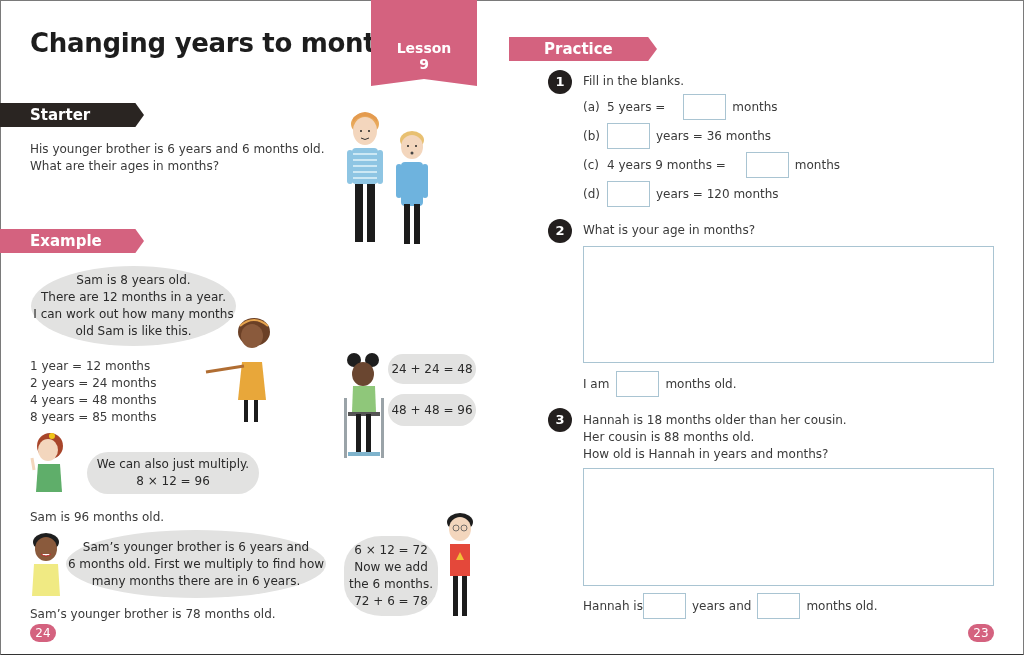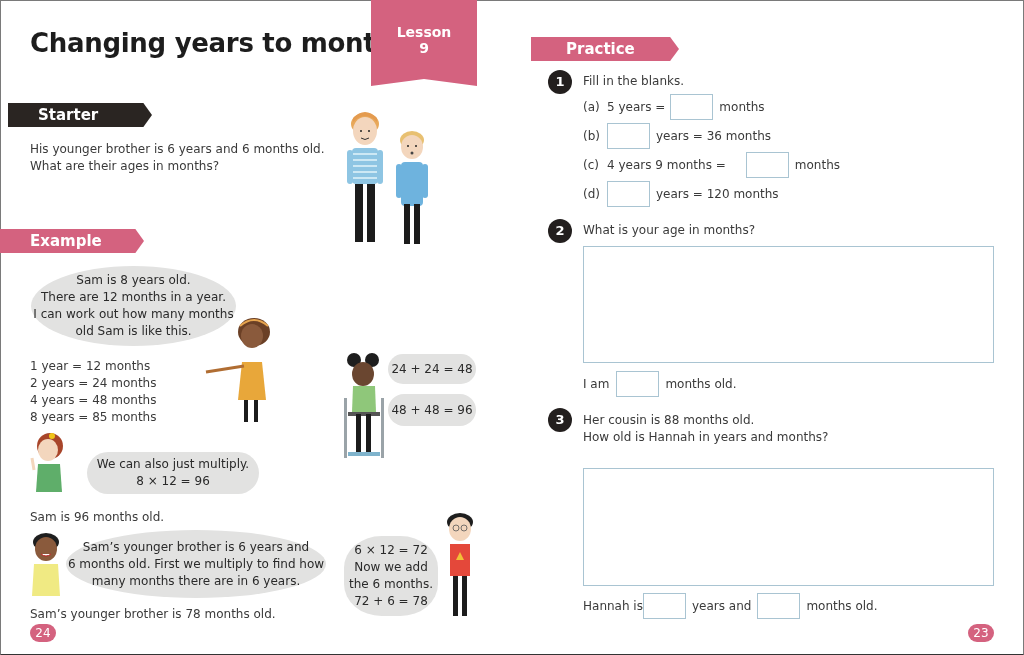--- a/index.html
+++ b/index.html
@@ -2,21 +2,21 @@
 <html><head>
 <meta charset="utf-8">
 <style>
   html,body{margin:0;padding:0;}
   body{width:1024px;height:655px;position:relative;background:#fff;overflow:hidden;font-family:"DejaVu Sans",sans-serif;color:#3a3a3a;}
   .frame{position:absolute;left:0;top:0;width:1022px;height:653px;border:1px solid #7a7a7a;border-bottom:2px solid #333;}
   .abs{position:absolute;}
   .title{left:30px;top:28px;font-size:26px;font-weight:bold;color:#1d1d1d;letter-spacing:-0.3px;white-space:nowrap;}
   .lesson{left:371px;top:0;width:106px;height:86px;background:#d4627f;color:#fff;text-align:center;font-weight:bold;font-size:14px;line-height:16px;
     clip-path:polygon(0 0,100% 0,100% 100%,50% 92%,0 100%);}
-  .lesson .inner{padding-top:24px;}
+  .lesson .inner{padding-top:40px;}
   .banner{height:24px;color:#fff;font-weight:bold;font-size:15px;line-height:24px;padding-left:30px;box-sizing:border-box;
     clip-path:polygon(0 0,94% 0,100% 50%,94% 100%,0 100%);}
   .banner.dark{background:#2a2522;}
   .banner.pink{background:#d4627f;}
   .text{font-size:12px;line-height:17px;color:#3a3a3a;}
   .bubble{background:#e2e2e1;border-radius:50%;text-align:center;font-size:12px;line-height:17px;color:#2a2a2a;display:flex;align-items:center;justify-content:center;flex-direction:column;}
   .numcircle{width:24px;height:24px;border-radius:50%;background:#231f1e;color:#fff;font-weight:bold;font-size:13px;text-align:center;line-height:24px;}
   .box{border:1.5px solid #a9c4d2;box-sizing:border-box;background:#fff;}
   .pagenum{width:26px;height:18px;border-radius:9px;background:#d4627f;color:#fff;font-size:12px;text-align:center;line-height:18px;}
   .row{display:flex;align-items:center;font-size:12px;color:#3a3a3a;white-space:nowrap;}
@@ -28,21 +28,21 @@
 
 <div class="abs title">Changing years to months</div>
 
 <div class="abs lesson">
   <div class="inner">
     <div>Lesson</div>
     <div>9</div>
   </div>
 </div>
 
-<div class="abs banner dark" style="left:8px;top:103px;width:144px;">
+<div class="abs banner dark" style="left:0;top:103px;width:144px;">
   <span>Starter</span>
 </div>
 
 <div class="abs text" style="left:30px;top:141px;">
   <div>His younger brother is 6 years and 6 months old.</div>
   <div>What are their ages in months?</div>
 </div>
 
 <svg class="abs" style="left:340px;top:104px;" width="95" height="146">
 
@@ -168,30 +168,30 @@
   <path d="M10 32 L30 32 L30 64 L10 64Z" fill="#e4483a"></path>
   <polygon points="20,40 24,48 16,48" fill="#f2c037"></polygon>
   <rect x="13" y="64" width="5" height="40" fill="#1c1c1c"></rect>
     <rect x="22" y="64" width="5" height="40" fill="#1c1c1c"></rect>
 </svg>
 
 <div class="abs text" style="left:30px;top:606px;">Sam’s younger brother is 78 months old.</div>
 
 <div class="abs pagenum" style="left:30px;top:624px;">24</div>
 
-<div class="abs banner pink" style="left:531px;top:37px;width:148px;padding-left:35px;">
+<div class="abs banner pink" style="left:509px;top:37px;width:148px;padding-left:35px;">
   <span>Practice</span>
 </div>
 
 <div class="abs numcircle" style="left:548px;top:70px;">1</div>
 <div class="abs row" style="left:583px;top:74px;">Fill in the blanks.</div>
 
 <div class="abs row" style="left:583px;top:94px;height:26px;">
   <span style="width:24px;">(a)</span>
-  <span style="margin-right:5px;">5 years =</span>
+  <span style="margin-right:18px;">5 years =</span>
   <div class="box" style="width:43px;height:26px;"></div>
   <span style="margin-left:6px;">months</span>
 </div>
 
 <div class="abs row" style="left:583px;top:123px;height:26px;">
   <span style="width:24px;">(b)</span>
   <div class="box" style="width:43px;height:26px;"></div>
   <span style="margin-left:6px;">years = 36 months</span>
 </div>
 
@@ -212,20 +212,21 @@
 <div class="abs row" style="left:583px;top:223px;">What is your age in months?</div>
 <div class="abs box" style="left:583px;top:246px;width:411px;height:117px;"></div>
 <div class="abs row" style="left:583px;top:371px;height:26px;">
   <span style="margin-right:7px;">I am</span>
   <div class="box" style="width:43px;height:26px;"></div>
   <span style="margin-left:6px;">months old.</span>
 </div>
 
 <div class="abs numcircle" style="left:548px;top:408px;">3</div>
 <div class="abs text" style="left:583px;top:412px;">
+  <div>Hannah is 18 months older than her cousin.</div>
   <div>Her cousin is 88 months old.</div>
   <div>How old is Hannah in years and months?</div>
 </div>
 <div class="abs box" style="left:583px;top:468px;width:411px;height:118px;"></div>
 <div class="abs row" style="left:583px;top:593px;height:26px;">
   <span style="margin-right:0;">Hannah is</span>
   <div class="box" style="width:43px;height:26px;"></div>
   <span style="margin:0 6px;">years and</span>
   <div class="box" style="width:43px;height:26px;"></div>
   <span style="margin-left:6px;">months old.</span>

